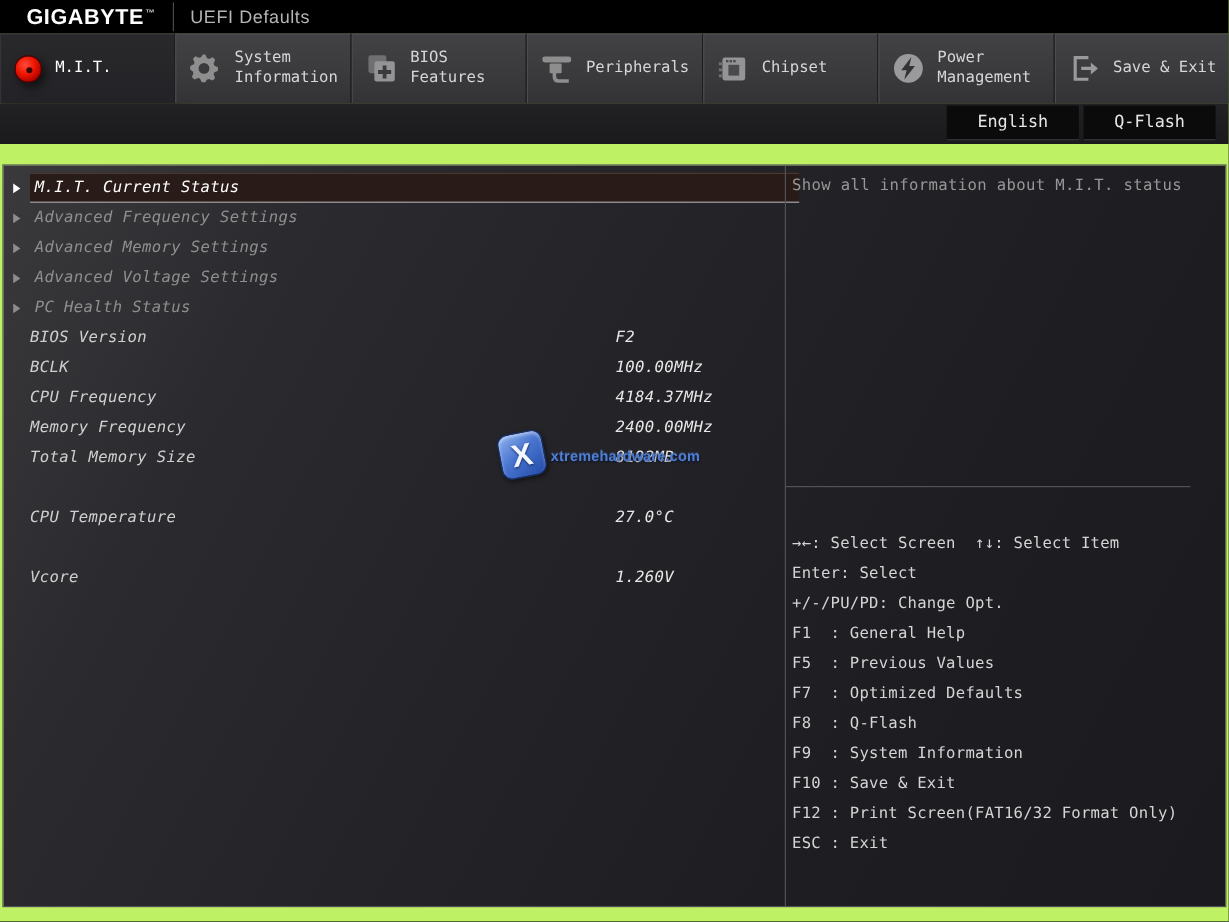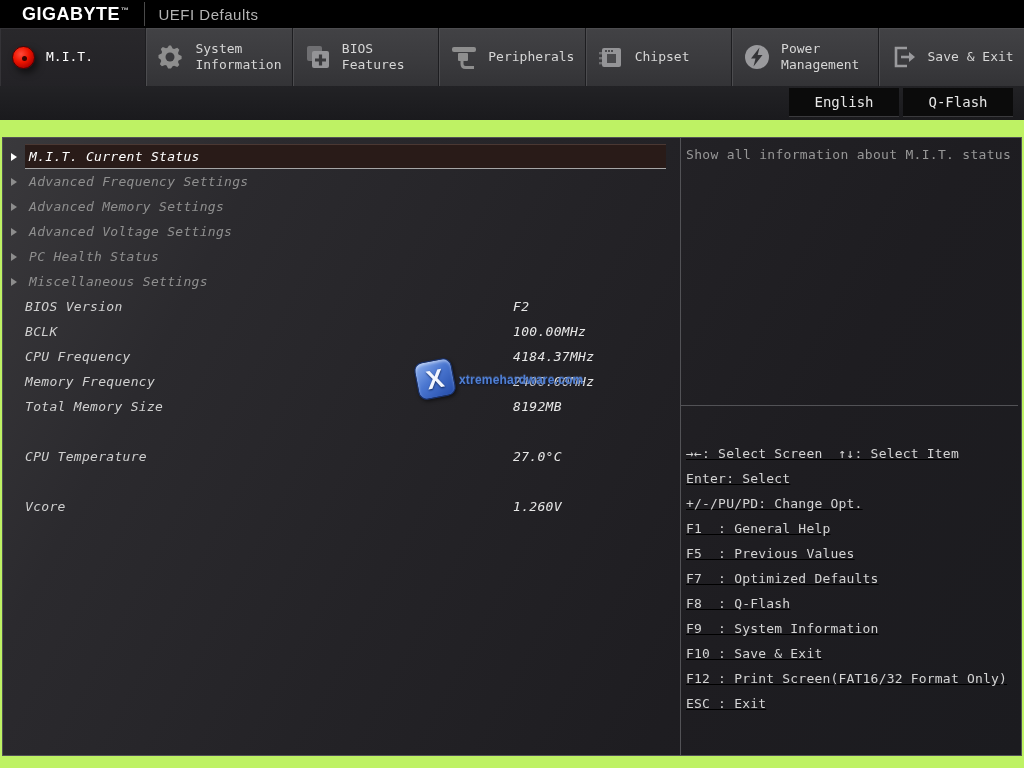--- a/index.html
+++ b/index.html
@@ -72,21 +72,21 @@
   }
 
   
   .content {
     position:absolute; left:2px; top:137px; width:1020px; height:619px;
     border:1px solid #525256;
     background:linear-gradient(118deg, #3a393c 0%, #2b2a2e 20%, #242327 45%, #1e1d21 72%, #1b1b1f 100%);
   }
   .left-panel { position:absolute; left:0; top:0; width:681px; height:617px;font-style:italic; }
   .right-panel {
-    position:absolute; left:677px; top:0; width:338px; height:617px;
+    position:absolute; left:651px; top:0; width:338px; height:617px;
     border-left:1px solid #525256;
   }
 
   
   .menu { padding-top:6px; }
   .menu-row { height:25px; display:flex; align-items:stretch; cursor:pointer; }
   .arrow-box { width:22px; display:flex; align-items:center; justify-content:center; }
   .tri {
     width:0; height:0;
     border-left:6px solid #8d8d8d;
@@ -108,21 +108,21 @@
   .info-row { height:25px; display:flex; align-items:center; font-size:13px; letter-spacing:0.3px; }
   .info-label { padding-left:22px; width:510px; color:#cfcfcf; }
   .info-value { color:#e8e8e8; }
   .spacer25 { height:25px; }
 
   
   .help-desc {
     height:268px; border-bottom:1px solid #525256;
     padding:9px 4px 0 5px; font-size:13px; color:#979797; letter-spacing:0.3px;
   }
-  .help-keys { padding:35px 0 0 5px;text-decoration:underline; }
+  .help-keys { padding:35px 0 0 5px; }
   .key-line {
     height:25px; display:flex; align-items:center;
     font-size:13px; color:#d4d4d4; white-space:pre; letter-spacing:0.2px;
   }
 
   
   .watermark { position:absolute; left:414px; top:358px; width:190px; height:46px; z-index:6; pointer-events:none; }
   .wm-icon {
     position:absolute; left:2px; top:2px; width:38px; height:38px; border-radius:9px;
     background:linear-gradient(145deg, #8fb2ef 0%, #4a76d0 45%, #234ba8 100%);
@@ -256,26 +256,20 @@
           <span class="arrow-box">
               <span class="tri"></span>
             </span>
           <span class="menu-label">Advanced Voltage Settings</span>
         </div>
         <div class="menu-row">
           <span class="arrow-box">
               <span class="tri"></span>
             </span>
           <span class="menu-label">PC Health Status</span>
-        </div>
-        <div class="menu-row">
-          <span class="arrow-box">
-              <span class="tri"></span>
-            </span>
-          <span class="menu-label">Miscellaneous Settings</span>
         </div>
       </div>
 
       <div class="info">
         <div class="info-row">
           <span class="info-label">BIOS Version</span>
           <span class="info-value">F2</span>
         </div>
         <div class="info-row">
           <span class="info-label">BCLK</span>

